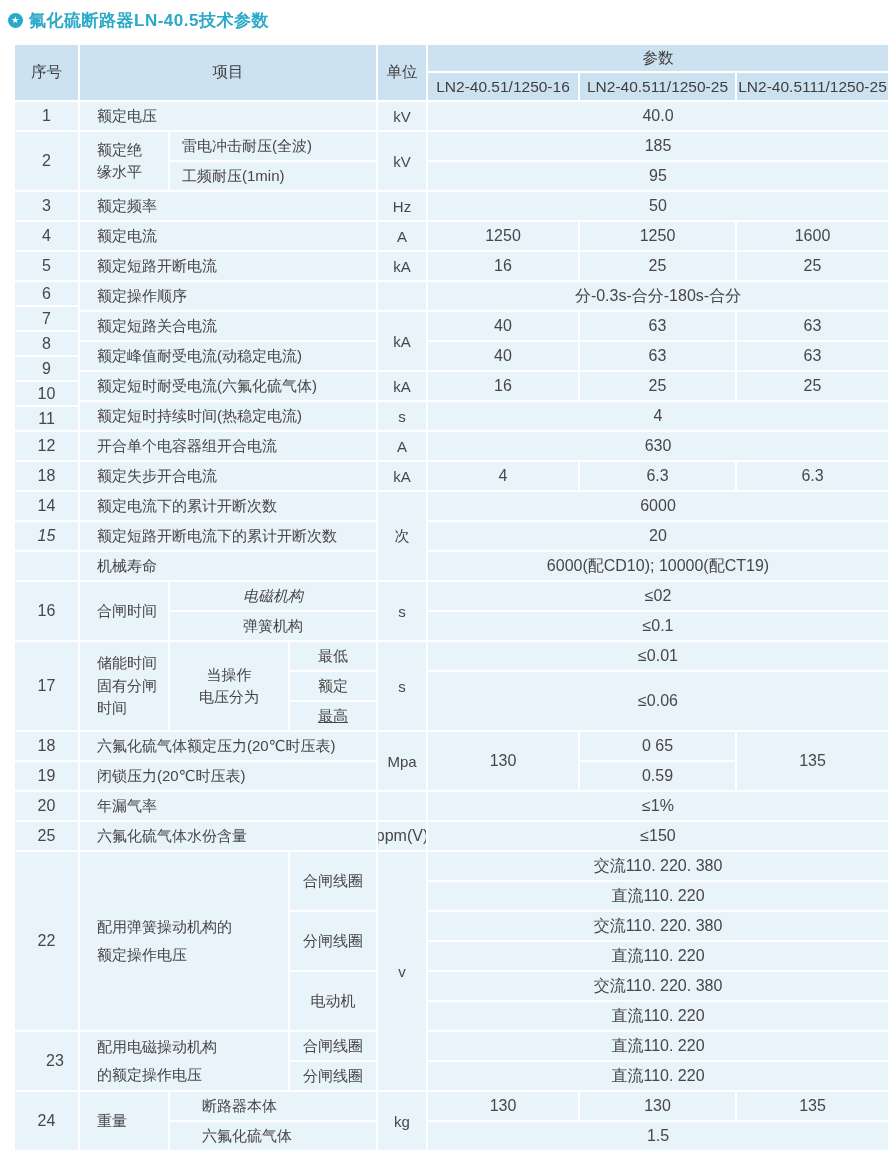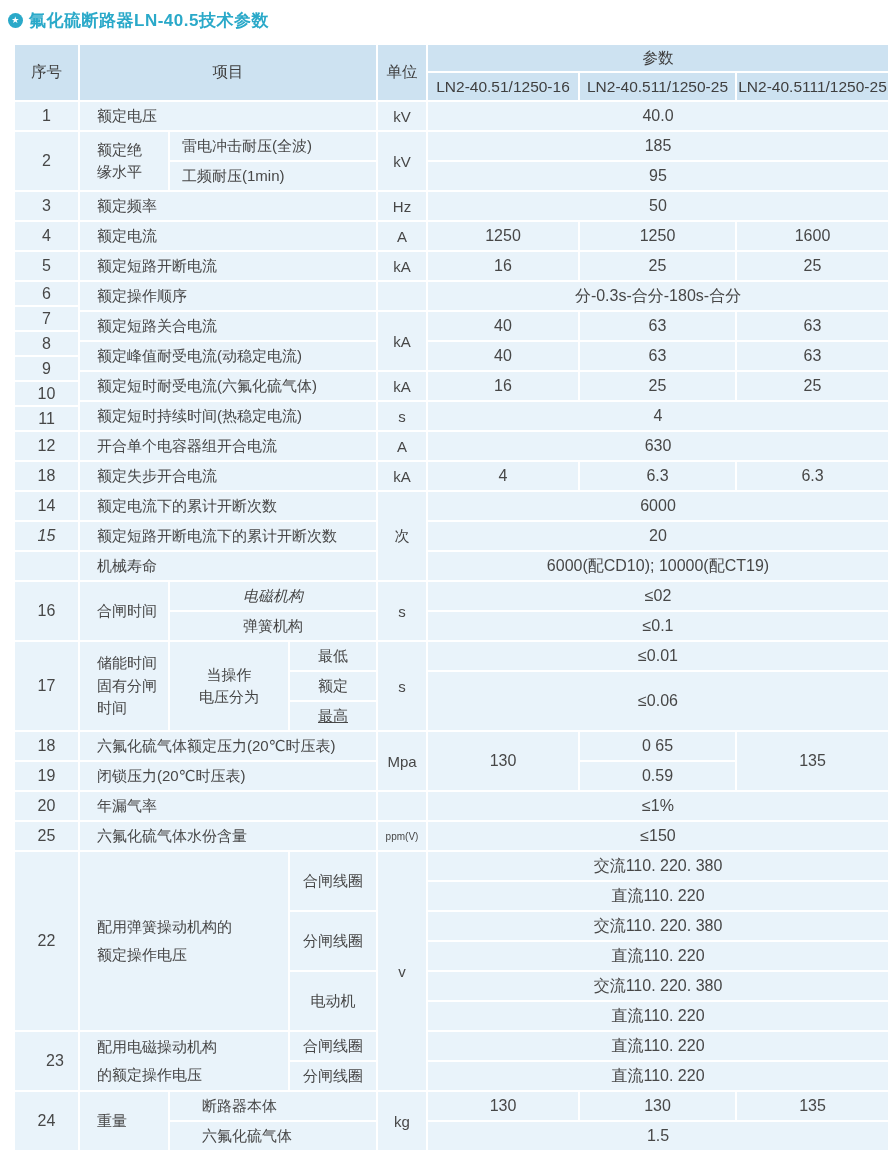--- a/index.html
+++ b/index.html
@@ -29,21 +29,21 @@
     display:flex;align-items:center;justify-content:center;
     text-align:center;box-sizing:border-box;overflow:hidden;
   }
   .cell.hdr{background:#cde2f1;font-size:15.5px;color:#3f3f3f;}
   .cell.v{font-size:16px;}
   .cell.l{justify-content:flex-start;text-align:left;padding-left:17px;}
   .cell.l2{justify-content:flex-start;text-align:left;padding-left:12px;}
   .cell.l3{justify-content:flex-start;text-align:left;padding-left:32px;}
   .cell.ml{white-space:pre-line;line-height:1.5;}
   .cell.ml2{white-space:pre-line;line-height:1.9;}
-  .cell.sm{font-size:10px;}
+  .cell.sm{font-size:16px;}
   .cell.seqblock{flex-direction:column;align-items:stretch;justify-content:stretch;padding:0;}
   .seqsub{flex:1;display:flex;align-items:center;justify-content:center;font-size:16px;color:#474747;}
   .seqsub + .seqsub{border-top:2px solid #ffffff;}
 </style>
 </head>
 <body>
 
 <div class="title">
   <span class="title-icon">
       <span class="star">★</span>

